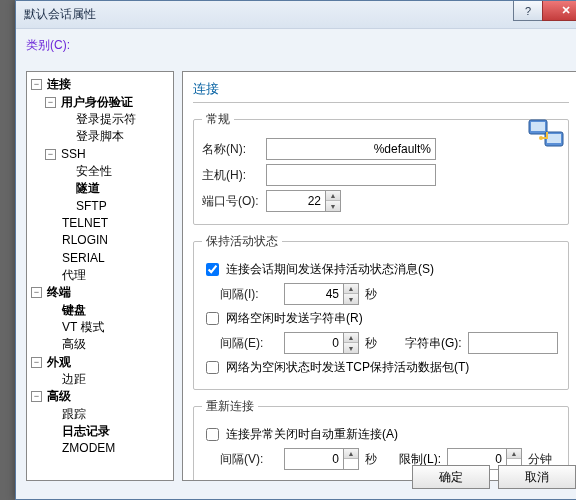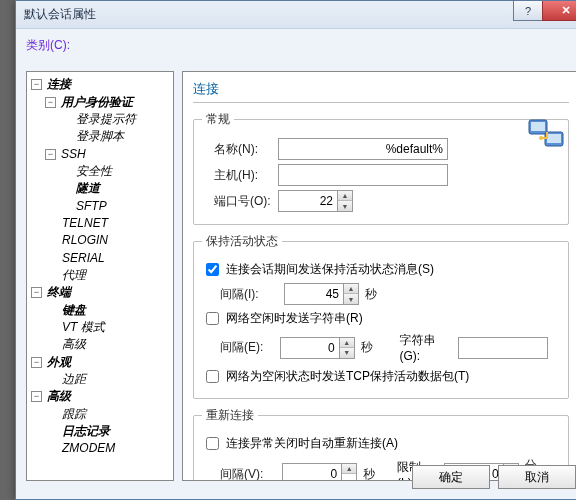--- a/index.html
+++ b/index.html
@@ -8,31 +8,31 @@
 .titlebar { height: 28px; background: linear-gradient(#e9eff7, #dae4f0); display: flex; align-items: center; padding-left: 8px; position: relative; border-bottom: 1px solid #c8d3e2; }
 .titlebar .title { color: #1a2b45; font-size: 12px; }
 .win-controls { position: absolute; right: 0; top: 0; display: flex; }
 .win-btn { width: 30px; height: 20px; border: 1px solid #6a7a90; border-top: none; margin-left: -1px; display: flex; align-items: center; justify-content: center; font-size: 11px; color: #2a3a50; background: linear-gradient(#f5f8fc, #d6e0ec); }
 .win-btn.close { width: 48px; background: linear-gradient(#e77, #c43d3d); color: #fff; border-color: #9a3030; border-top-right-radius: 0; border-bottom-right-radius: 3px; font-weight: bold; }
 .body { position: absolute; top: 28px; left: 0; right: 0; bottom: 0; padding: 8px 10px 10px 10px; background: #eef3f9; }
 .cat-label { margin-bottom: 17px; color: #6d28d9; }
 .panes { display: flex; gap: 8px; height: 410px; }
 .tree-pane { width: 148px; height: 100%; background: #fff; border: 1px solid #888; overflow: auto; padding: 4px 2px; }
 .tree ul { list-style: none; margin: 0; padding-left: 14px; }
-.tree > ul { padding-left: 2px; font-style: italic; }
+.tree > ul { padding-left: 2px; }
 .tree li { line-height: 17px; white-space: nowrap; position: relative; }
 .tree .tw { display: inline-block; width: 11px; height: 11px; border: 1px solid #8a8a8a; background: #fff; text-align: center; line-height: 9px; font-size: 9px; color: #555; margin-right: 3px; vertical-align: middle; cursor: pointer; }
 .tree .sp { display: inline-block; width: 15px; }
 .tree .lbl { vertical-align: middle; cursor: pointer; padding: 0 2px; }
 .tree .bold { font-weight: bold; }
 .right-pane { flex: 1; height: 100%; background: #fff; border: 1px solid #888; padding: 8px 10px; position: relative; overflow: hidden; }
 .right-pane .heading { color: #0a64a4; font-size: 13px; border-bottom: 1px solid #c0c0c0; padding-bottom: 4px; margin: 0 0 8px 0; }
 fieldset { border: 1px solid #c0c0c0; border-radius: 2px; padding: 6px 8px 8px 8px; margin: 0 0 8px 0; }
 legend { padding: 0 4px; color: #333; }
-.row { display: flex; align-items: center; margin: 4px 12px; gap: 6px; }
+.row { display: flex; align-items: center; margin: 4px 0; gap: 6px; }
 .row .fl { width: 58px; color: #222; }
 input.txt, select.sel { height: 22px; border: 1px solid #999; background: #fff; padding: 0 4px; }
 input.txt { width: 170px; text-align: right; }
 input.txt.port { width: 60px; padding-left: 34px; }
 select.sel { width: 176px; background: linear-gradient(#fafafa,#e8e8e8); }
 .spinner { position: relative; display: inline-flex; align-items: center; }
 .spinner .sbtns { display: flex; flex-direction: column; border: 1px solid #999; border-left: none; height: 22px; }
 .spinner .sb { width: 14px; height: 10px; background: linear-gradient(#f5f5f5,#ddd); font-size: 7px; display: flex; align-items: center; justify-content: center; color: #555; cursor: pointer; }
 .spinner .sb:first-child { border-bottom: 1px solid #bbb; }
 .chk { display: flex; align-items: center; gap: 4px; margin: 4px 0; }

